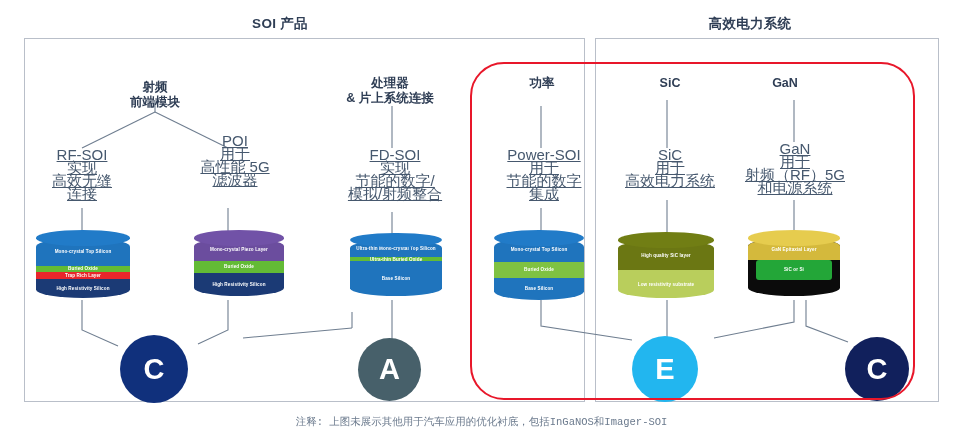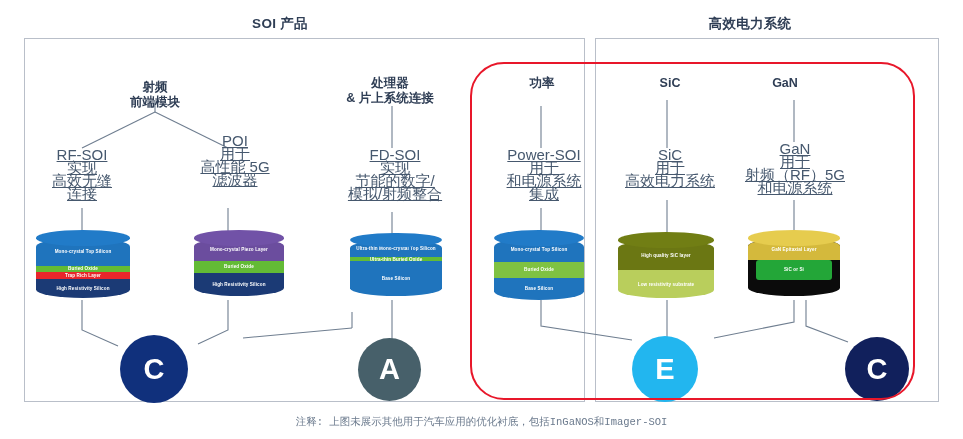--- a/index.html
+++ b/index.html
@@ -191,21 +191,21 @@
   <div class="desc" id="d-poi">POI
 用于
 高性能 5G
 滤波器</div>
   <div class="desc" id="d-fdsoi">FD-SOI
 实现
 节能的数字/
 模拟/射频整合</div>
   <div class="desc" id="d-psoi">Power-SOI
 用于
-和电源系统
+节能的数字
 集成</div>
   <div class="desc" id="d-sic">SiC
 用于
 高效电力系统</div>
   <div class="desc" id="d-gan">GaN
 用于
 射频（RF）5G
 和电源系统</div>
 
   <div class="wafer" id="w-rfsoi" style="left:36px;top:238px;width:94px;height:60px;">

